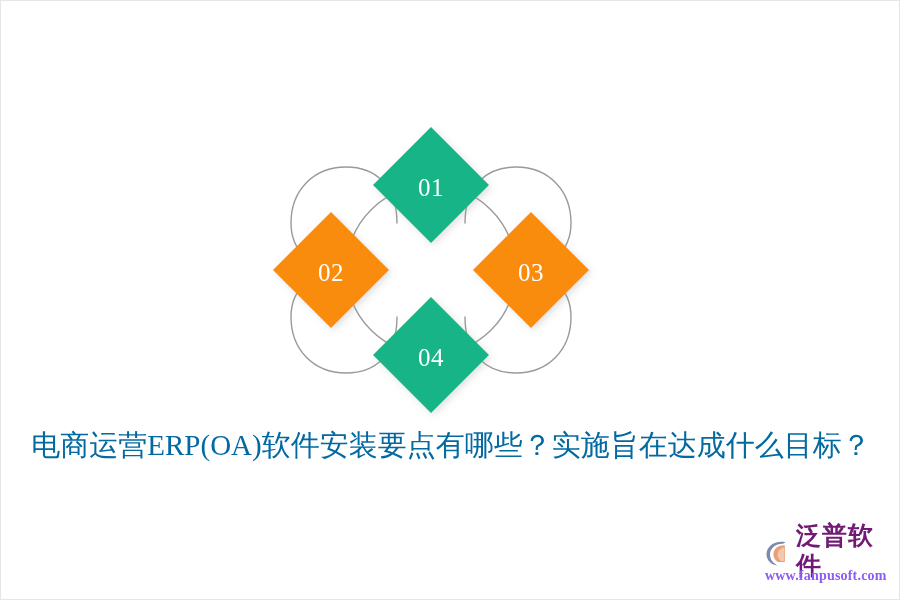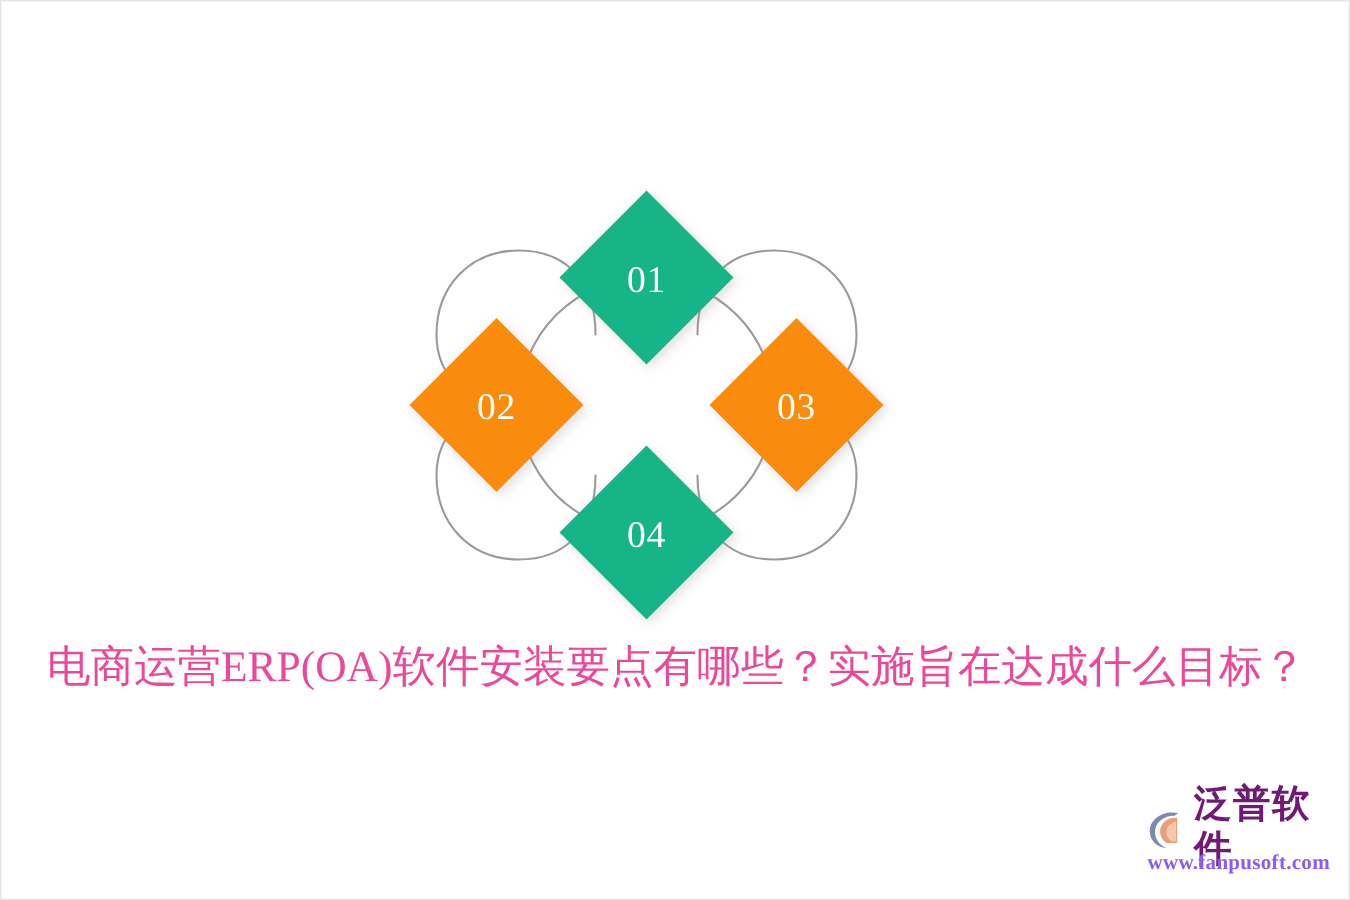--- a/index.html
+++ b/index.html
@@ -46,21 +46,21 @@
   
   #caption {
     position: absolute;
     left: 0;
     top: 424px;
     width: 900px;
     text-align: center;
     font-family: "Liberation Serif", "DejaVu Serif", serif;
     font-size: 29px;
     line-height: 40px;
-    color: #ec4899;
+    color: #0369a1;
     white-space: nowrap;
     letter-spacing: 0px;
   }
 
   
   #logo {
     position: absolute;
     left: 762px;
     top: 536px;
     width: 130px;

